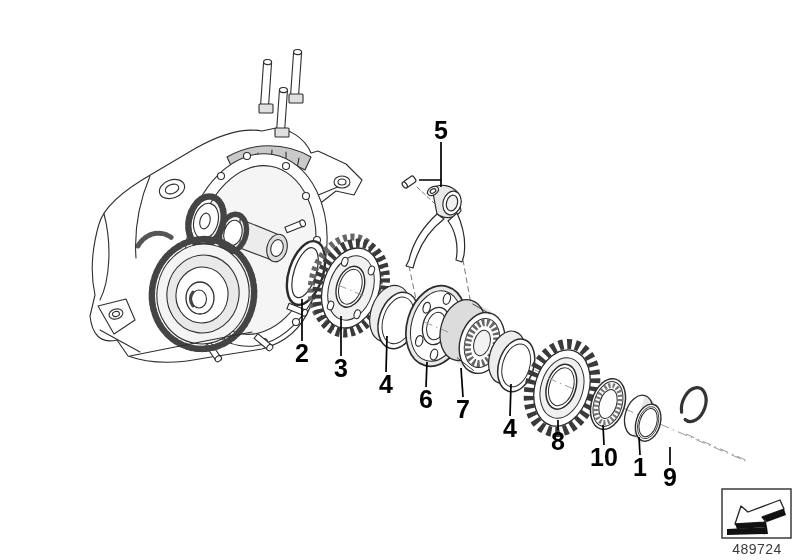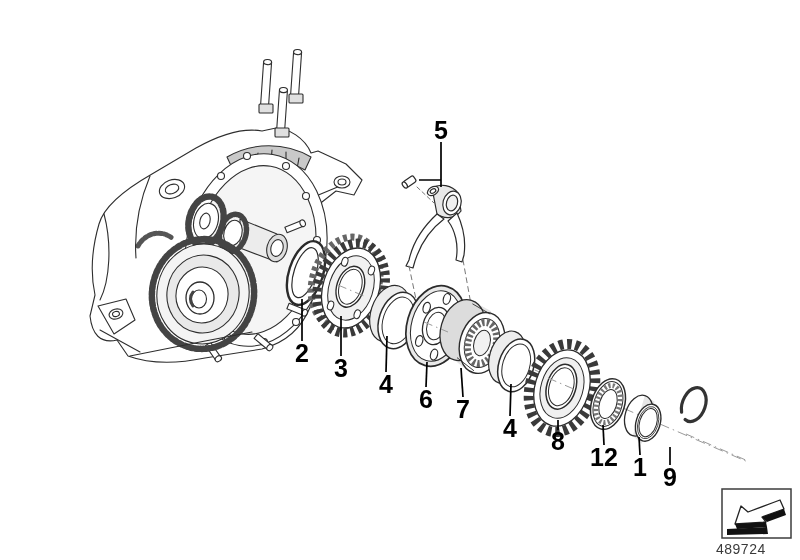--- a/index.html
+++ b/index.html
@@ -2,21 +2,21 @@
 <html><head>
 <meta charset="utf-8">
 <style>
   html,body{margin:0;padding:0;background:#fff;}
   .stage{position:relative;width:800px;height:560px;background:#ffffff;overflow:hidden;
          font-family:"Liberation Sans",sans-serif;}
   .drawing{position:absolute;left:0;top:0;}
   .callout{position:absolute;transform:translate(-50%,-50%);
            font-family:"Liberation Sans",sans-serif;font-weight:bold;
            font-size:25px;color:#000;line-height:1;white-space:nowrap;}
-  .code-label{position:absolute;left:716px;top:541px;width:82px;
+  .code-label{position:absolute;left:716px;top:541px;width:82px;text-align:center;
               font-size:14px;color:#3a3a3a;letter-spacing:.5px;}
 </style>
 </head>
 <body>
 
 <div class="stage">
 
   <svg class="drawing" width="800" height="560" viewBox="0 0 800 560">
 
     <line x1="266" y1="254" x2="748" y2="462" stroke="#9a9a9a" stroke-width="1" stroke-dasharray="10 4 1.5 4"></line>
@@ -261,19 +261,19 @@
   </svg>
 
   <div class="callout" style="left:441px;top:130px">5</div>
   <div class="callout" style="left:302px;top:353px">2</div>
   <div class="callout" style="left:341px;top:368px">3</div>
   <div class="callout" style="left:386px;top:384px">4</div>
   <div class="callout" style="left:426px;top:399px">6</div>
   <div class="callout" style="left:463px;top:409px">7</div>
   <div class="callout" style="left:510px;top:428px">4</div>
   <div class="callout" style="left:558px;top:441px">8</div>
-  <div class="callout" style="left:604px;top:457px">12</div>
+  <div class="callout" style="left:604px;top:457px">10</div>
   <div class="callout" style="left:640px;top:467px">1</div>
   <div class="callout" style="left:670px;top:477px">9</div>
 
   <div class="code-label">489724</div>
 
 </div>
 
 </body></html>

